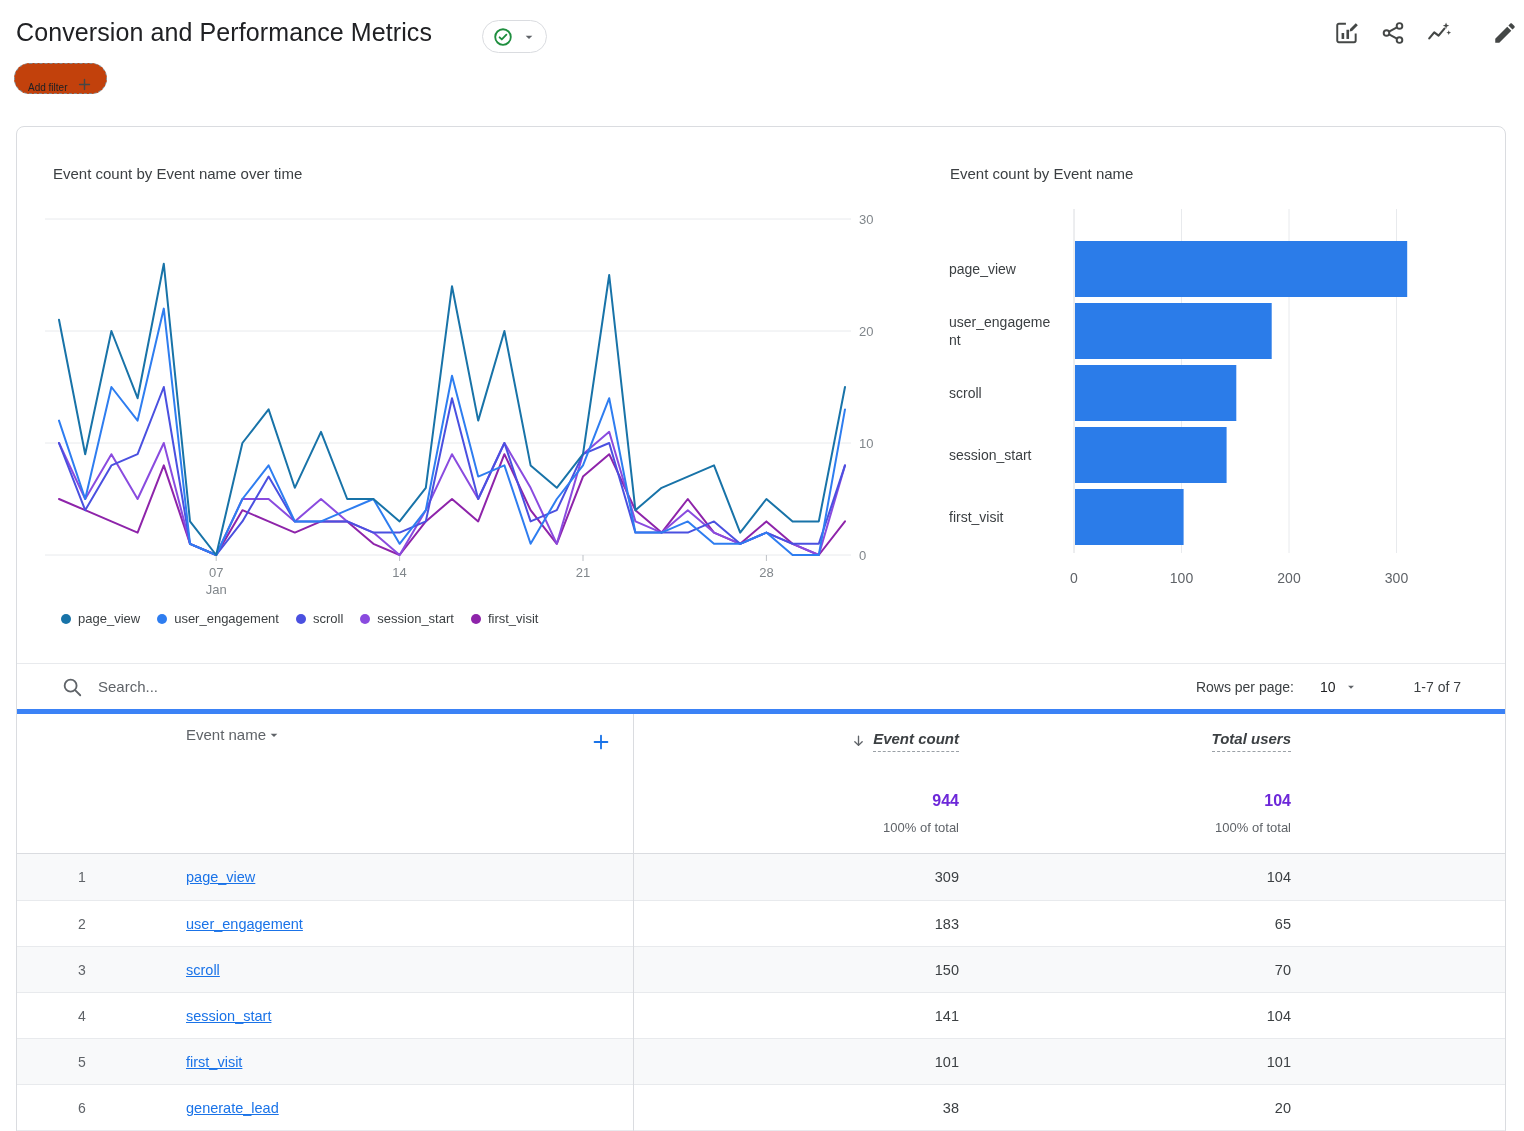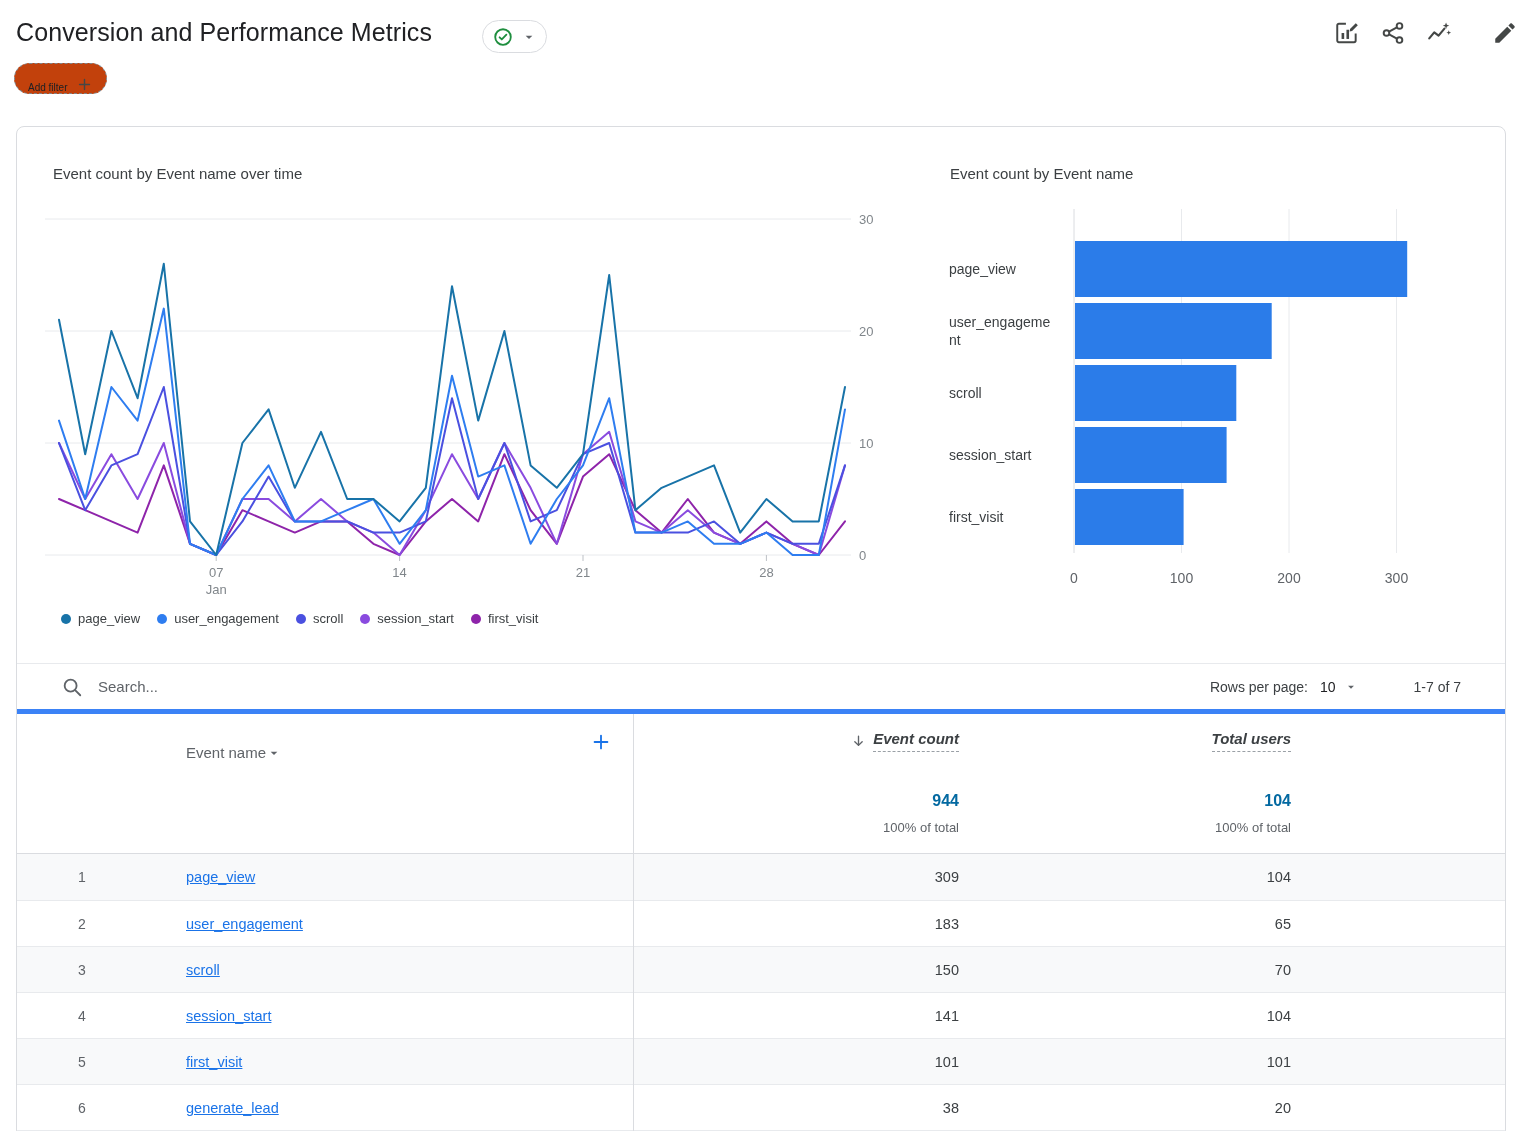--- a/index.html
+++ b/index.html
@@ -34,34 +34,34 @@
   .legend-label { font-size:13px; color:#3c4043; }
 
   
   .table-section { position:absolute; left:0; top:536px; width:1490px; height:476px; border-top:1px solid #e8eaed; }
   .search-row { position:relative; height:50px; border-bottom:5px solid #3b82f6; display:flex; align-items:center; }
   .search-icon { margin-left:44px; display:flex; }
   .search-input { border:none; outline:none; margin-left:15px; font-size:15px; color:#202124; flex:1;
     font-family:"Liberation Sans", sans-serif; background:transparent; }
   .search-input::placeholder { color:#5f6368; }
   .pager { display:flex; align-items:center; padding-right:46px; font-size:14px; color:#3c4043; }
-  .rpp-label { margin-right:12px; }
+  .rpp-label { margin-right:26px; }
   .rpp-value { display:flex; align-items:center; gap:8px; cursor:pointer; color:#202124; }
   .range { margin-left:56px; }
 
   .header-row { position:relative; height:140px; border-bottom:1px solid #dadce0; }
-  .dim-header { position:absolute; left:169px; top:30px; display:flex; align-items:center; 
+  .dim-header { position:absolute; left:169px; top:12px; display:flex; align-items:center; 
     font-size:15px; color:#5f6368; cursor:pointer; }
   .add-col { position:absolute; left:568px; top:12px; width:32px; height:32px; display:flex; align-items:center; justify-content:center; cursor:pointer; }
   .m-col1 { position:absolute; left:616px; width:326px; text-align:right; }
   .m-col2 { position:absolute; left:942px; width:332px; text-align:right; }
   .metric-head { top:16px; font-size:15px; font-weight:700; color:#3c4043; cursor:pointer; }
   .metric-head .hd { display:inline-flex; align-items:center; gap:6px;font-style:italic; }
   .dashed-u { border-bottom:1px dashed #9aa0a6; padding-bottom:4px; }
-  .total-num { top:78px; font-size:16px; font-weight:700; color:#0369a1; }
+  .total-num { top:78px; font-size:16px; font-weight:700; color:#6d28d9; }
   .total-pct { top:106px; font-size:13px; color:#5f6368; }
 
   .t-row { position:relative; height:46px; background:#fff; border-top:1px solid #e8eaed; }
   .t-row:first-of-type { border-top:none; }
   .t-row.odd { background:#f8f9fa; }
   .row-index { position:absolute; left:50px; width:30px; text-align:center; line-height:46px; font-size:14px; color:#5f6368; }
   .row-link { position:absolute; left:169px; line-height:46px; font-size:14.5px; color:#1a73e8;
     text-decoration:underline; cursor:pointer; }
   .cell-m { line-height:46px; font-size:14.5px; color:#3c4043; }
   .col-divider { position:absolute; left:616px; top:50px; bottom:0; width:0; border-left:1px solid #dadce0; }

